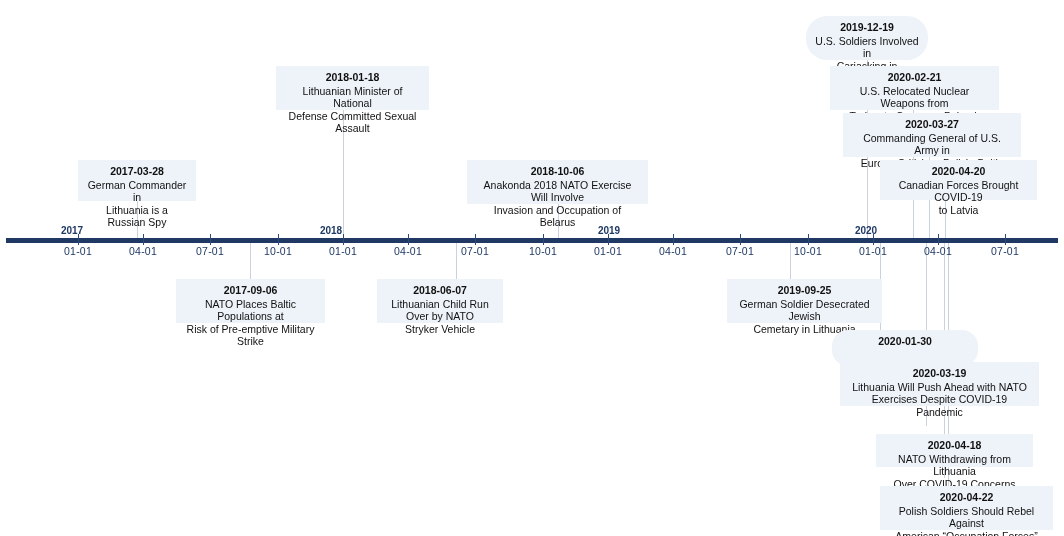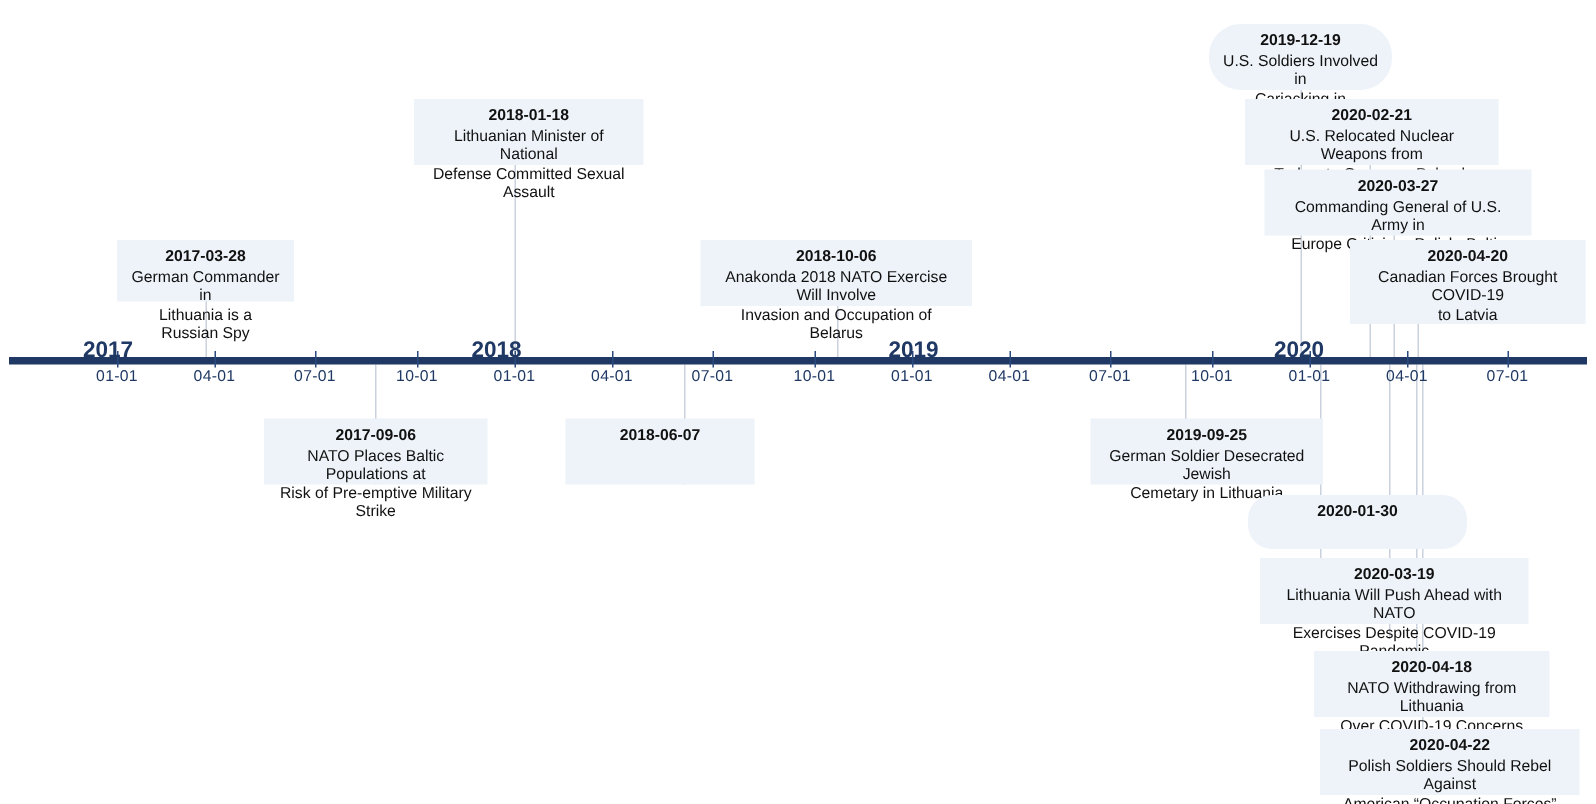--- a/index.html
+++ b/index.html
@@ -40,21 +40,21 @@
     top: 245px;
     font-size: 10.5px;
     color: #1f3864;
     letter-spacing: 0.2px;
     transform: translateX(-50%);
     white-space: nowrap;
   }
   .year-label {
     position: absolute;
     top: 225px;
-    font-size: 15px;
+    font-size: 10px;
     font-weight: bold;
     color: #1f3864;
     transform: translateX(-50%);
     white-space: nowrap;
   }
 
   
   .connector {
     position: absolute;
     width: 1px;
@@ -171,47 +171,49 @@
       <div class="event-box" style="left: 830px; top: 66px; width: 169px; height: 44px;">
         <span class="event-date">2020-02-21</span>
         <span class="event-text">U.S. Relocated Nuclear Weapons from
 Turkey to Germany, Poland, Baltics</span>
       </div>
       <div class="event-box" style="left: 843px; top: 113px; width: 178px; height: 44px;">
         <span class="event-date">2020-03-27</span>
         <span class="event-text">Commanding General of U.S. Army in
 Europe Criticizes Polish, Baltic Militaries</span>
       </div>
-      <div class="event-box" style="left: 900px; top: 160px; width: 157px; height: 56px; text-align: center;">
+      <div class="event-box" style="left: 880px; top: 160px; width: 157px; height: 40px; text-align: center;">
         <span class="event-date">2020-04-20</span>
         <span class="event-text">Canadian Forces Brought COVID-19
 to Latvia</span>
       </div>
       <div class="event-box" style="left: 176px; top: 279px; width: 149px; height: 44px;">
         <span class="event-date">2017-09-06</span>
         <span class="event-text">NATO Places Baltic Populations at
 Risk of Pre-emptive Military Strike</span>
       </div>
       <div class="event-box" style="left: 377px; top: 279px; width: 126px; height: 44px;">
         <span class="event-date">2018-06-07</span>
+        <span class="event-text">Lithuanian Child Run Over by NATO
+Stryker Vehicle</span>
       </div>
       <div class="event-box" style="left: 727px; top: 279px; width: 155px; height: 44px;">
         <span class="event-date">2019-09-25</span>
         <span class="event-text">German Soldier Desecrated Jewish
 Cemetary in Lithuania</span>
       </div>
       <div class="event-box" style="left: 832px; top: 330px; width: 146px; height: 36px; border-radius: 16px;">
         <span class="event-date">2020-01-30</span>
       </div>
-      <div class="event-box" style="left: 840px; top: 372px; width: 179px; height: 44px;">
+      <div class="event-box" style="left: 840px; top: 362px; width: 199px; height: 44px;">
         <span class="event-date">2020-03-19</span>
         <span class="event-text">Lithuania Will Push Ahead with NATO
 Exercises Despite COVID-19 Pandemic</span>
       </div>
-      <div class="event-box" style="left: 876px; top: 434px; width: 157px; height: 44px;">
+      <div class="event-box" style="left: 876px; top: 434px; width: 157px; height: 33px;">
         <span class="event-date">2020-04-18</span>
         <span class="event-text">NATO Withdrawing from Lithuania
 Over COVID-19 Concerns</span>
       </div>
       <div class="event-box" style="left: 880px; top: 486px; width: 173px; height: 44px;">
         <span class="event-date">2020-04-22</span>
         <span class="event-text">Polish Soldiers Should Rebel Against
 American “Occupation Forces”</span>
       </div>
     </div>

